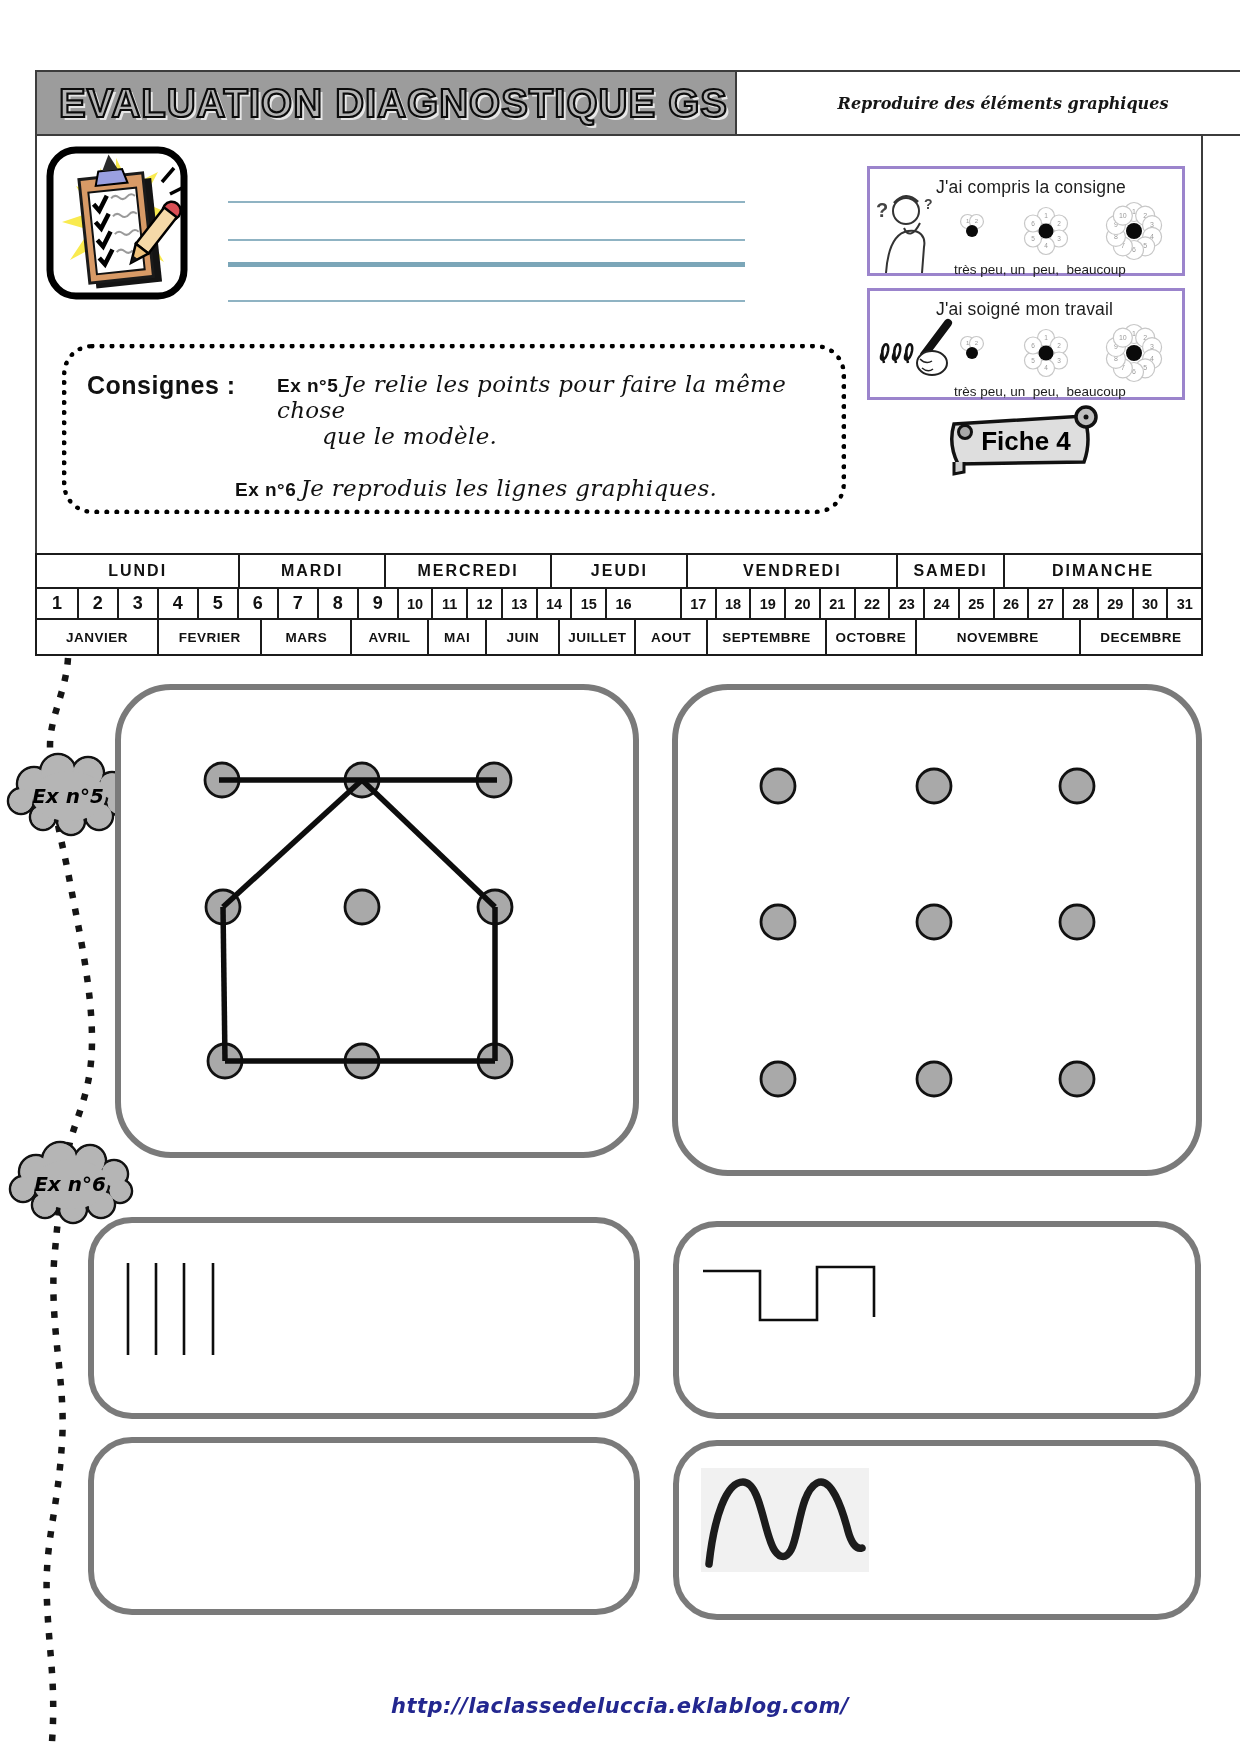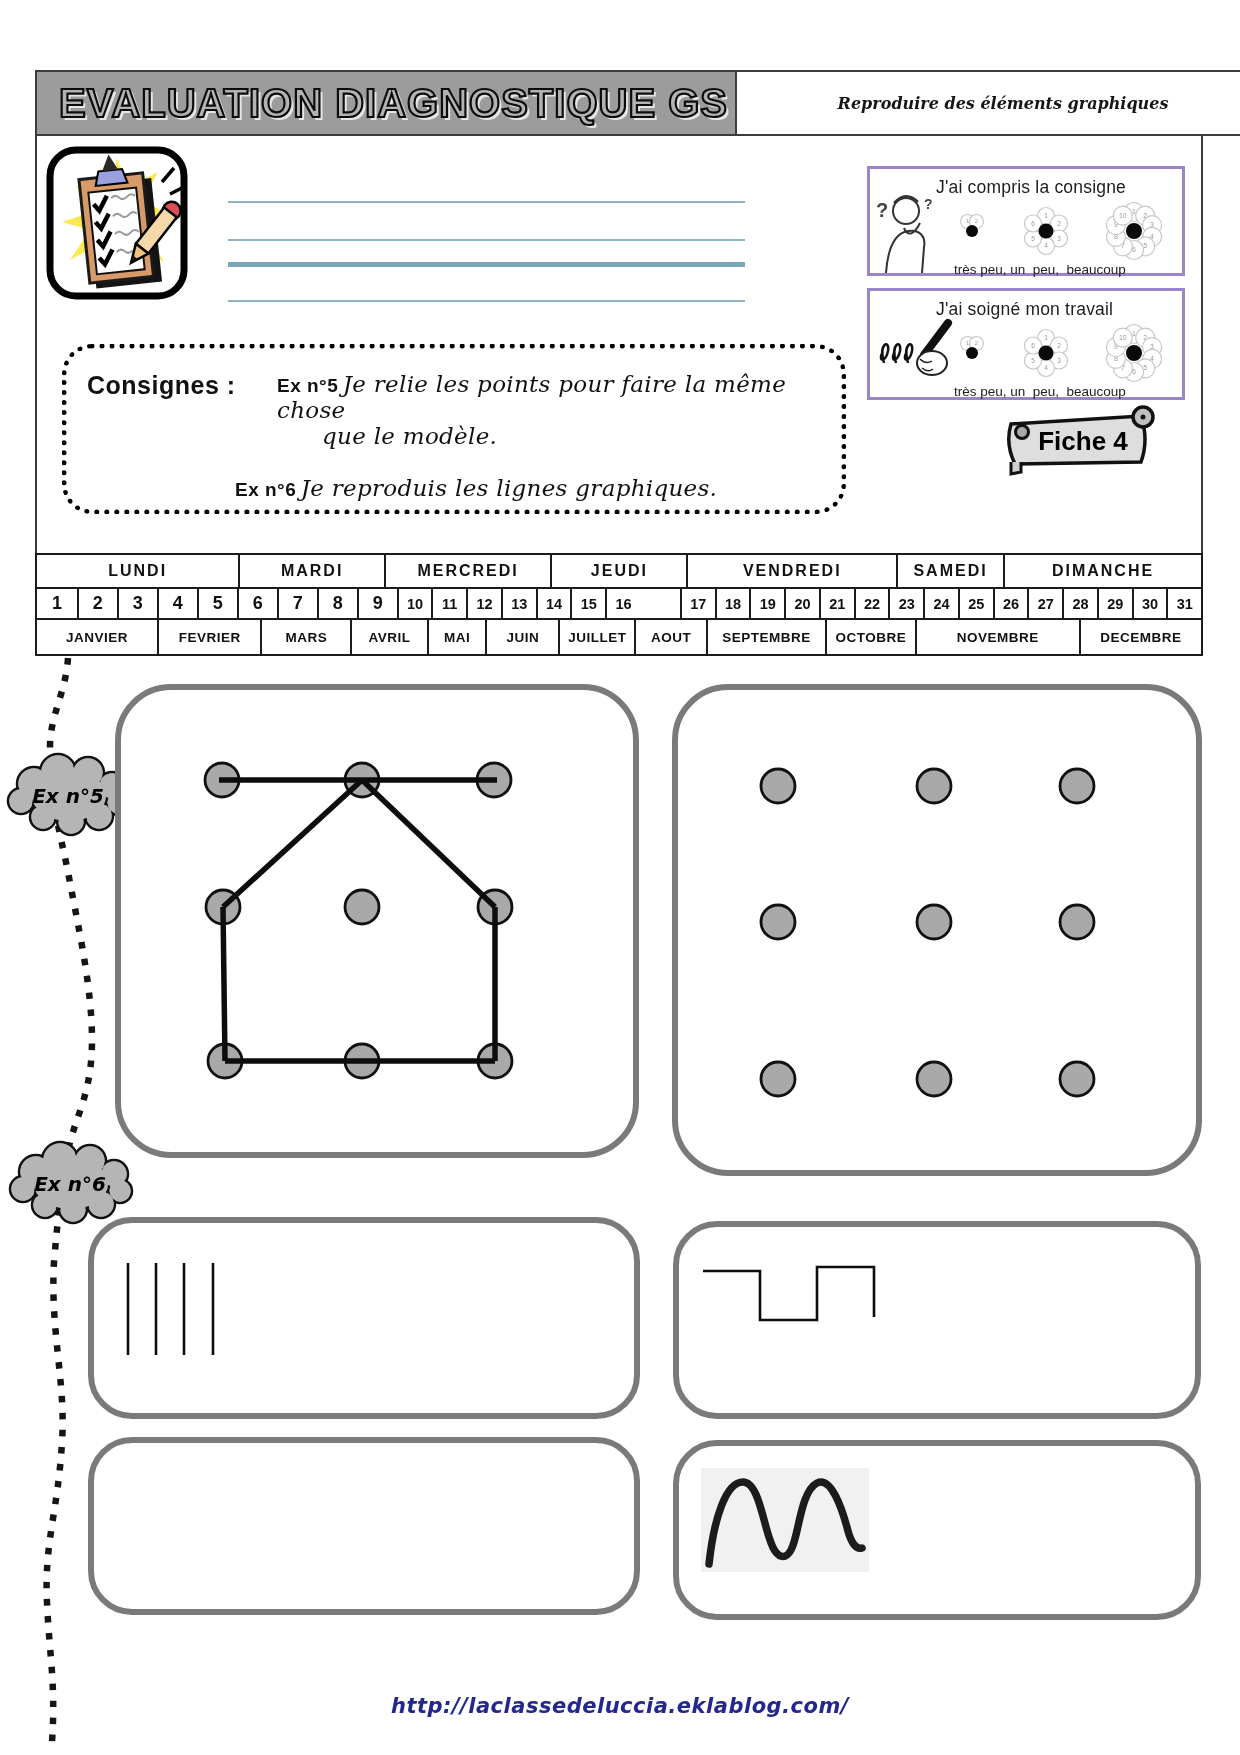--- a/index.html
+++ b/index.html
@@ -28,21 +28,21 @@
 
   
   .sa-box{position:absolute;left:867px;width:318px;border:3px solid #9b84cc;box-sizing:border-box;
           background:#fff;}
   .sa-title{font-size:17.5px;color:#1d1d1d;margin:8px 4px 0 66px;letter-spacing:.2px;}
   .flower-row{display:flex;align-items:center;gap:30px;margin:2px 0 0 84px;height:62px;}
   .sa-caption{font-size:13.5px;color:#1d1d1d;margin:0 0 6px 84px;white-space:pre;}
   .sa-icon{position:absolute;left:4px;top:14px;}
 
   
-  .fiche{position:absolute;left:995px;top:404px;width:166px;height:72px;}
+  .fiche{position:absolute;left:938px;top:404px;width:166px;height:72px;}
   .fiche text{font-weight:800;font-size:26px;font-family:"Liberation Sans",sans-serif;}
 
   
   .consignes{position:absolute;left:62px;top:344px;width:784px;height:170px;
              border:5px dotted #000;border-radius:30px;box-sizing:border-box;background:#fff;}
   .c-head{position:absolute;left:20px;top:22px;font-size:25px;font-weight:800;letter-spacing:.5px;}
   .c-pre{font-size:19px;font-weight:800;letter-spacing:.5px;}
   .c-script{font-family:"DejaVu Serif",serif;font-style:italic;font-size:23px;letter-spacing:.3px;}
   .c-line1{position:absolute;left:210px;top:22px;}
   .c-line2{position:absolute;left:255px;top:74px;}

